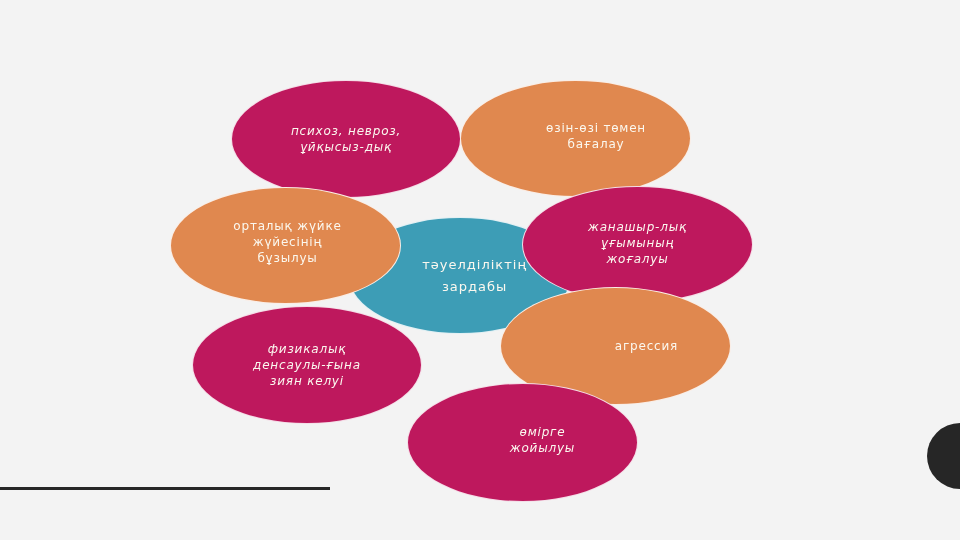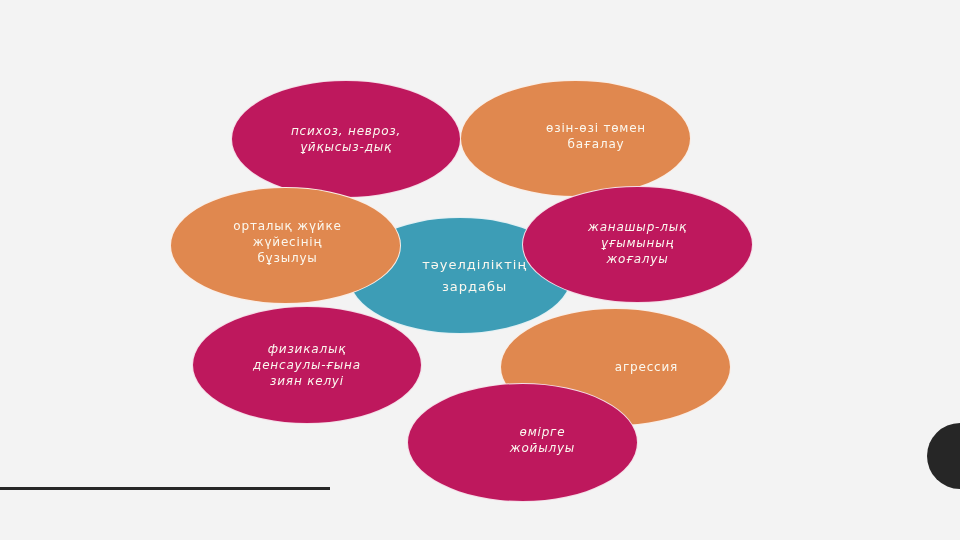--- a/index.html
+++ b/index.html
@@ -75,21 +75,21 @@
 жүйесінің
 бұзылуы</span>
   </div>
 
   <div class="ellipse yellow" style="left:522px; top:186px; width:231px; height:117px; padding-bottom:4px;">
     <span>жанашыр-лық
 ұғымының
 жоғалуы</span>
   </div>
 
-  <div class="ellipse orange" style="left:500px; top:308px; width:231px; height:118px; padding-left:72px; padding-right:10px;">
+  <div class="ellipse orange" style="left:500px; top:287px; width:231px; height:118px; padding-left:72px; padding-right:10px;">
     <span>агрессия</span>
   </div>
 
   <div class="ellipse yellow" style="left:192px; top:306px; width:230px; height:118px;">
     <span>физикалық
 денсаулы-ғына
 зиян келуі</span>
   </div>
 
   <div class="ellipse yellow" style="left:407px; top:383px; width:231px; height:119px; padding-left:70px; padding-right:30px; padding-bottom:6px;">

